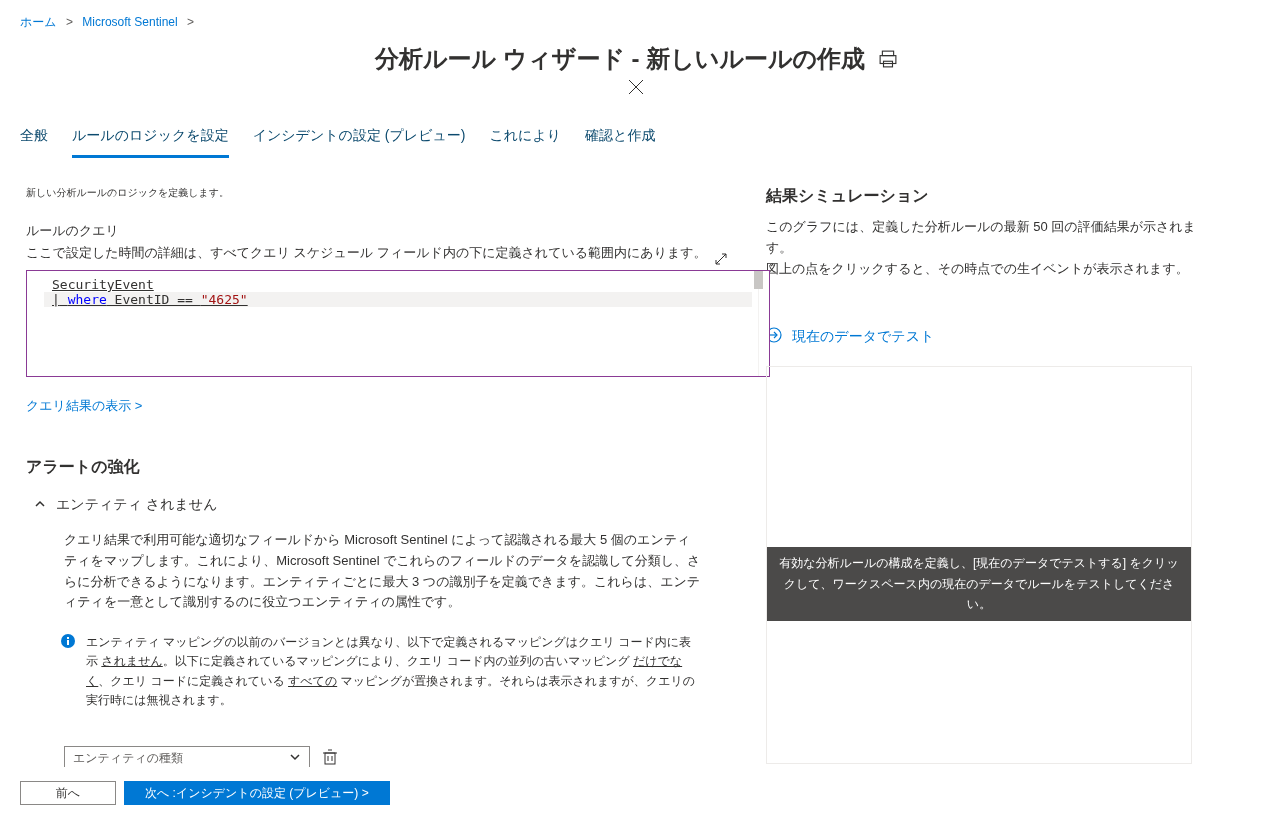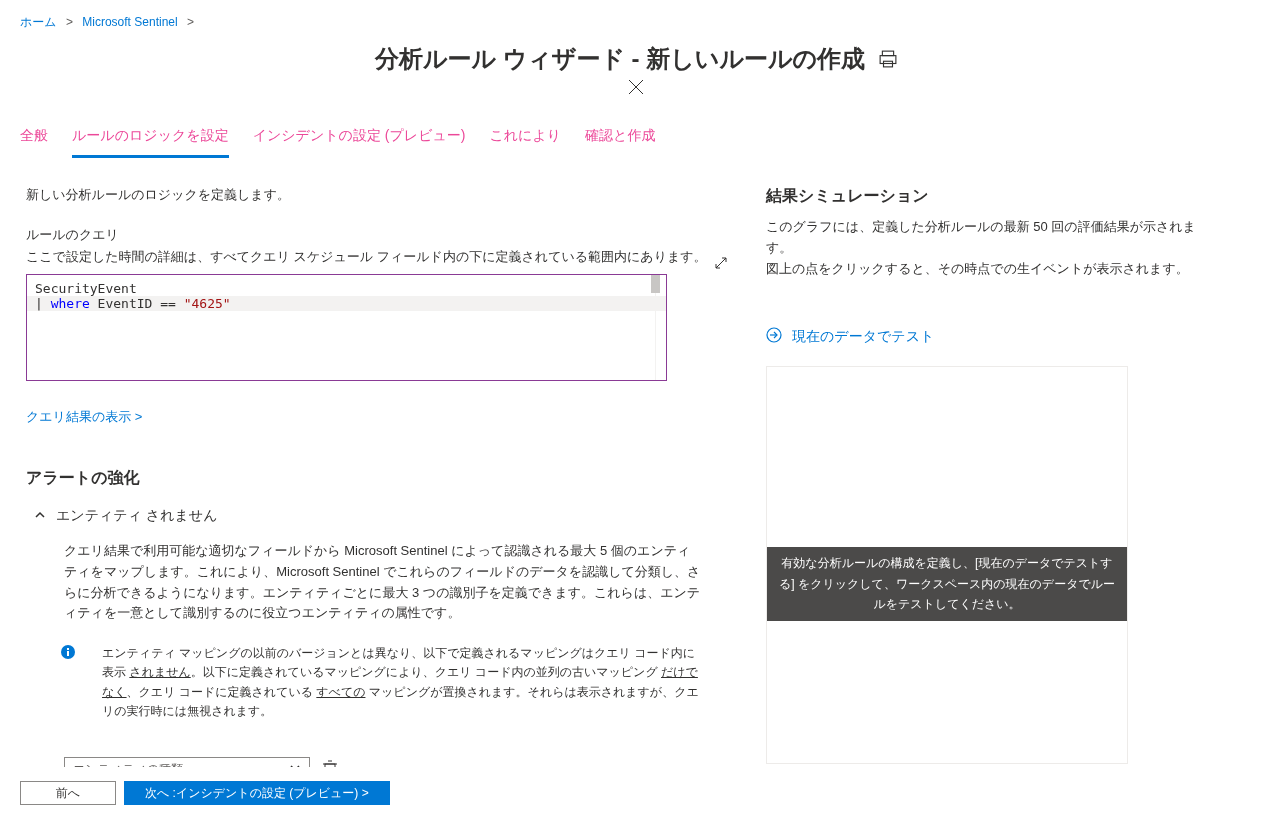--- a/index.html
+++ b/index.html
@@ -28,87 +28,88 @@
   .header h1 {
     font-size: 24px; font-weight: 600; color: #323130;
   }
   .print-icon svg, .close-icon svg { display: block; }
   .close-icon { cursor: pointer; padding: 4px; }
   .tabs {
     display: flex; gap: 24px; padding: 24px 20px 0 20px;
     border-bottom: 0;
   }
   .tab {
-    font-size: 14px; color: #ec4899; padding-bottom: 10px; cursor: pointer;
+    font-size: 14px; color: #0c4a6e; padding-bottom: 10px; cursor: pointer;
     border-bottom: 2px solid transparent;
   }
   .tab.active { border-bottom: 3px solid #0078d4; font-weight: 400; }
   .content {
     display: flex; gap: 40px; padding: 28px 20px 0 26px;
     height: calc(100% - 170px);
     overflow: hidden;
   }
   .left { width: 700px; }
   .right { flex: 1; max-width: 440px; }
-  .desc { font-size: 13px; margin-bottom: 22px; }
+  .desc { font-size: 10px; margin-bottom: 22px; }
   .label-row { font-size: 13px; margin-bottom: 4px; }
   .sub-desc { font-size: 13px; margin-bottom: 8px; color: #323130;}
   .query-wrap { position: relative; }
   .expand-icon { position: absolute; right: -2px; top: -18px; cursor: pointer; }
   .query-box {
     border: 1px solid #8a3a95;
-    width: 641px; height: 107px;
+    width: 744px; height: 107px;
     background: #fff;
     font-family: Consolas, monospace;
     font-size: 13px;
-    padding: 6px 8px;
+    padding: 6px 25px;
     position: relative;
     overflow: hidden;
+    text-decoration: underline;
   }
   .query-box .line-current { background: #f3f2f1; display:block; width: calc(100% + 16px); margin-left:-8px; padding-left:8px; }
   .query-box .tok-pipe { color: #323130; }
   .query-box .tok-kw { color: #0000ff; }
   .query-box .tok-str { color: #a31515; }
   .query-box .ruler {
     position: absolute; right: 10px; top: 0; bottom: 0; width: 1px; background: #f3f2f1;
   }
   .query-box .ruler-bar {
     position: absolute; right: 6px; top: 0; height: 18px; width: 9px; background: #c8c6c4;
   }
   .link { color: #0078d4; font-size: 13px; cursor: pointer; display:inline-block; }
-  .link-row { margin-top: 27px; }
+  .link-row { margin-top: 20px; }
   .section-h { font-size: 16px; font-weight: 600; margin-top: 42px; margin-bottom: 18px;}
   .exp-header {
     display: flex; align-items: center; gap: 10px; cursor: pointer;
     font-size: 14px; margin-bottom: 16px; margin-left: 8px;
   }
   .exp-body { margin-left: 38px; width: 638px; }
   .exp-text { font-size: 13px; line-height: 1.6; margin-bottom: 20px; }
-  .info-row { display: flex; gap: 26px; align-items:flex-start; margin-left: -4px;}
+  .info-row { display: flex; gap: 10px; align-items:flex-start; margin-left: -4px;}
   .info-icon {
     width: 16px; height: 16px; flex: 0 0 16px;
   }
   .info-text { font-size: 12px; line-height: 1.6; }
   .info-text .ul { text-decoration: underline; }
   .entity-row { display: flex; gap: 12px; align-items: center; margin-top: 36px; }
   .select {
     width: 246px; height: 26px; border: 1px solid #8a8886;
     display: flex; align-items: center; justify-content: space-between;
     padding: 0 8px; font-size: 12px; color: #605e5c; cursor: pointer;
   }
   .trash { cursor: pointer; }
   .add-row { display: flex; align-items: center; gap: 8px; margin-top: 20px; color: #323130; font-size: 13px; cursor: pointer;}
   .right h2 { font-size: 16px; font-weight: 600; margin-bottom: 10px; }
   .right .rdesc { font-size: 13px; line-height: 1.6;}
   .test-row {
     display: flex; align-items: center; gap: 10px; margin-top: 48px; margin-bottom: 20px;
     color: #0078d4; font-size: 14px; cursor: pointer;
   }
   .sim-box {
-    border: 1px solid #edebe9; width: 362px; height: 398px; position: relative;
+    border: 1px solid #edebe9; width: 426px; height: 398px; position: relative;
   }
   .sim-overlay {
     position: absolute; left: 0; right: 0; top: 180px;
     background: rgba(50,49,48,0.88); color: #fff;
     font-size: 12px; text-align: center; padding: 6px 10px; line-height: 1.7;
   }
   .footer {
     position: absolute; left: 0; right: 0; bottom: 0;
     padding: 14px 32px 20px 20px; display: flex; gap: 8px;
     background: #fff;

